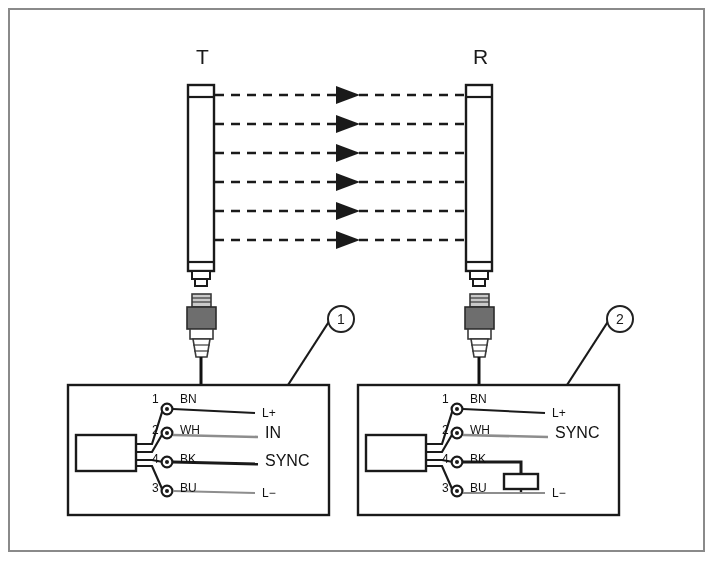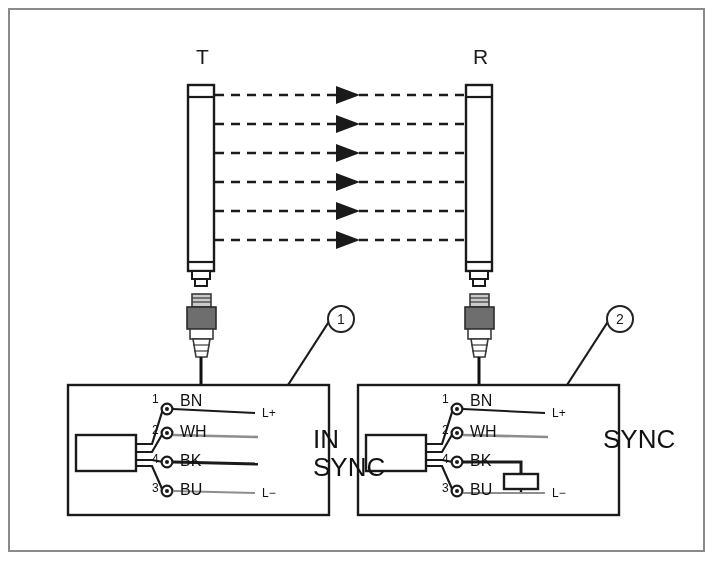--- a/index.html
+++ b/index.html
@@ -13,23 +13,23 @@
   .t-sensor-label{left:196px;top:45px;}
   .r-sensor-label{left:473px;top:45px;}
   .callout-num{
     position:absolute;width:28px;height:28px;border:2px solid #222;border-radius:50%;
     box-sizing:border-box;text-align:center;line-height:24px;font-size:14px;color:#1a1a1a;background:#fff;
   }
   .pin-num,.wire-code,.term-label{
     position:absolute;color:#111;font-family:"Liberation Sans",sans-serif;white-space:nowrap;
   }
   .pin-num{font-size:12px;}
-  .wire-code{font-size:16px;}
+  .wire-code{font-size:12px;}
   .term-label.small{font-size:12px;}
-  .term-label.big{font-size:26px;margin-left:48px;}
+  .term-label.big{font-size:16px;}
 </style>
 </head>
 <body>
 
 <div id="stage">
 
   <div id="frame"></div>
 
   <svg class="layer" viewBox="0 0 715 562">
     <defs>

